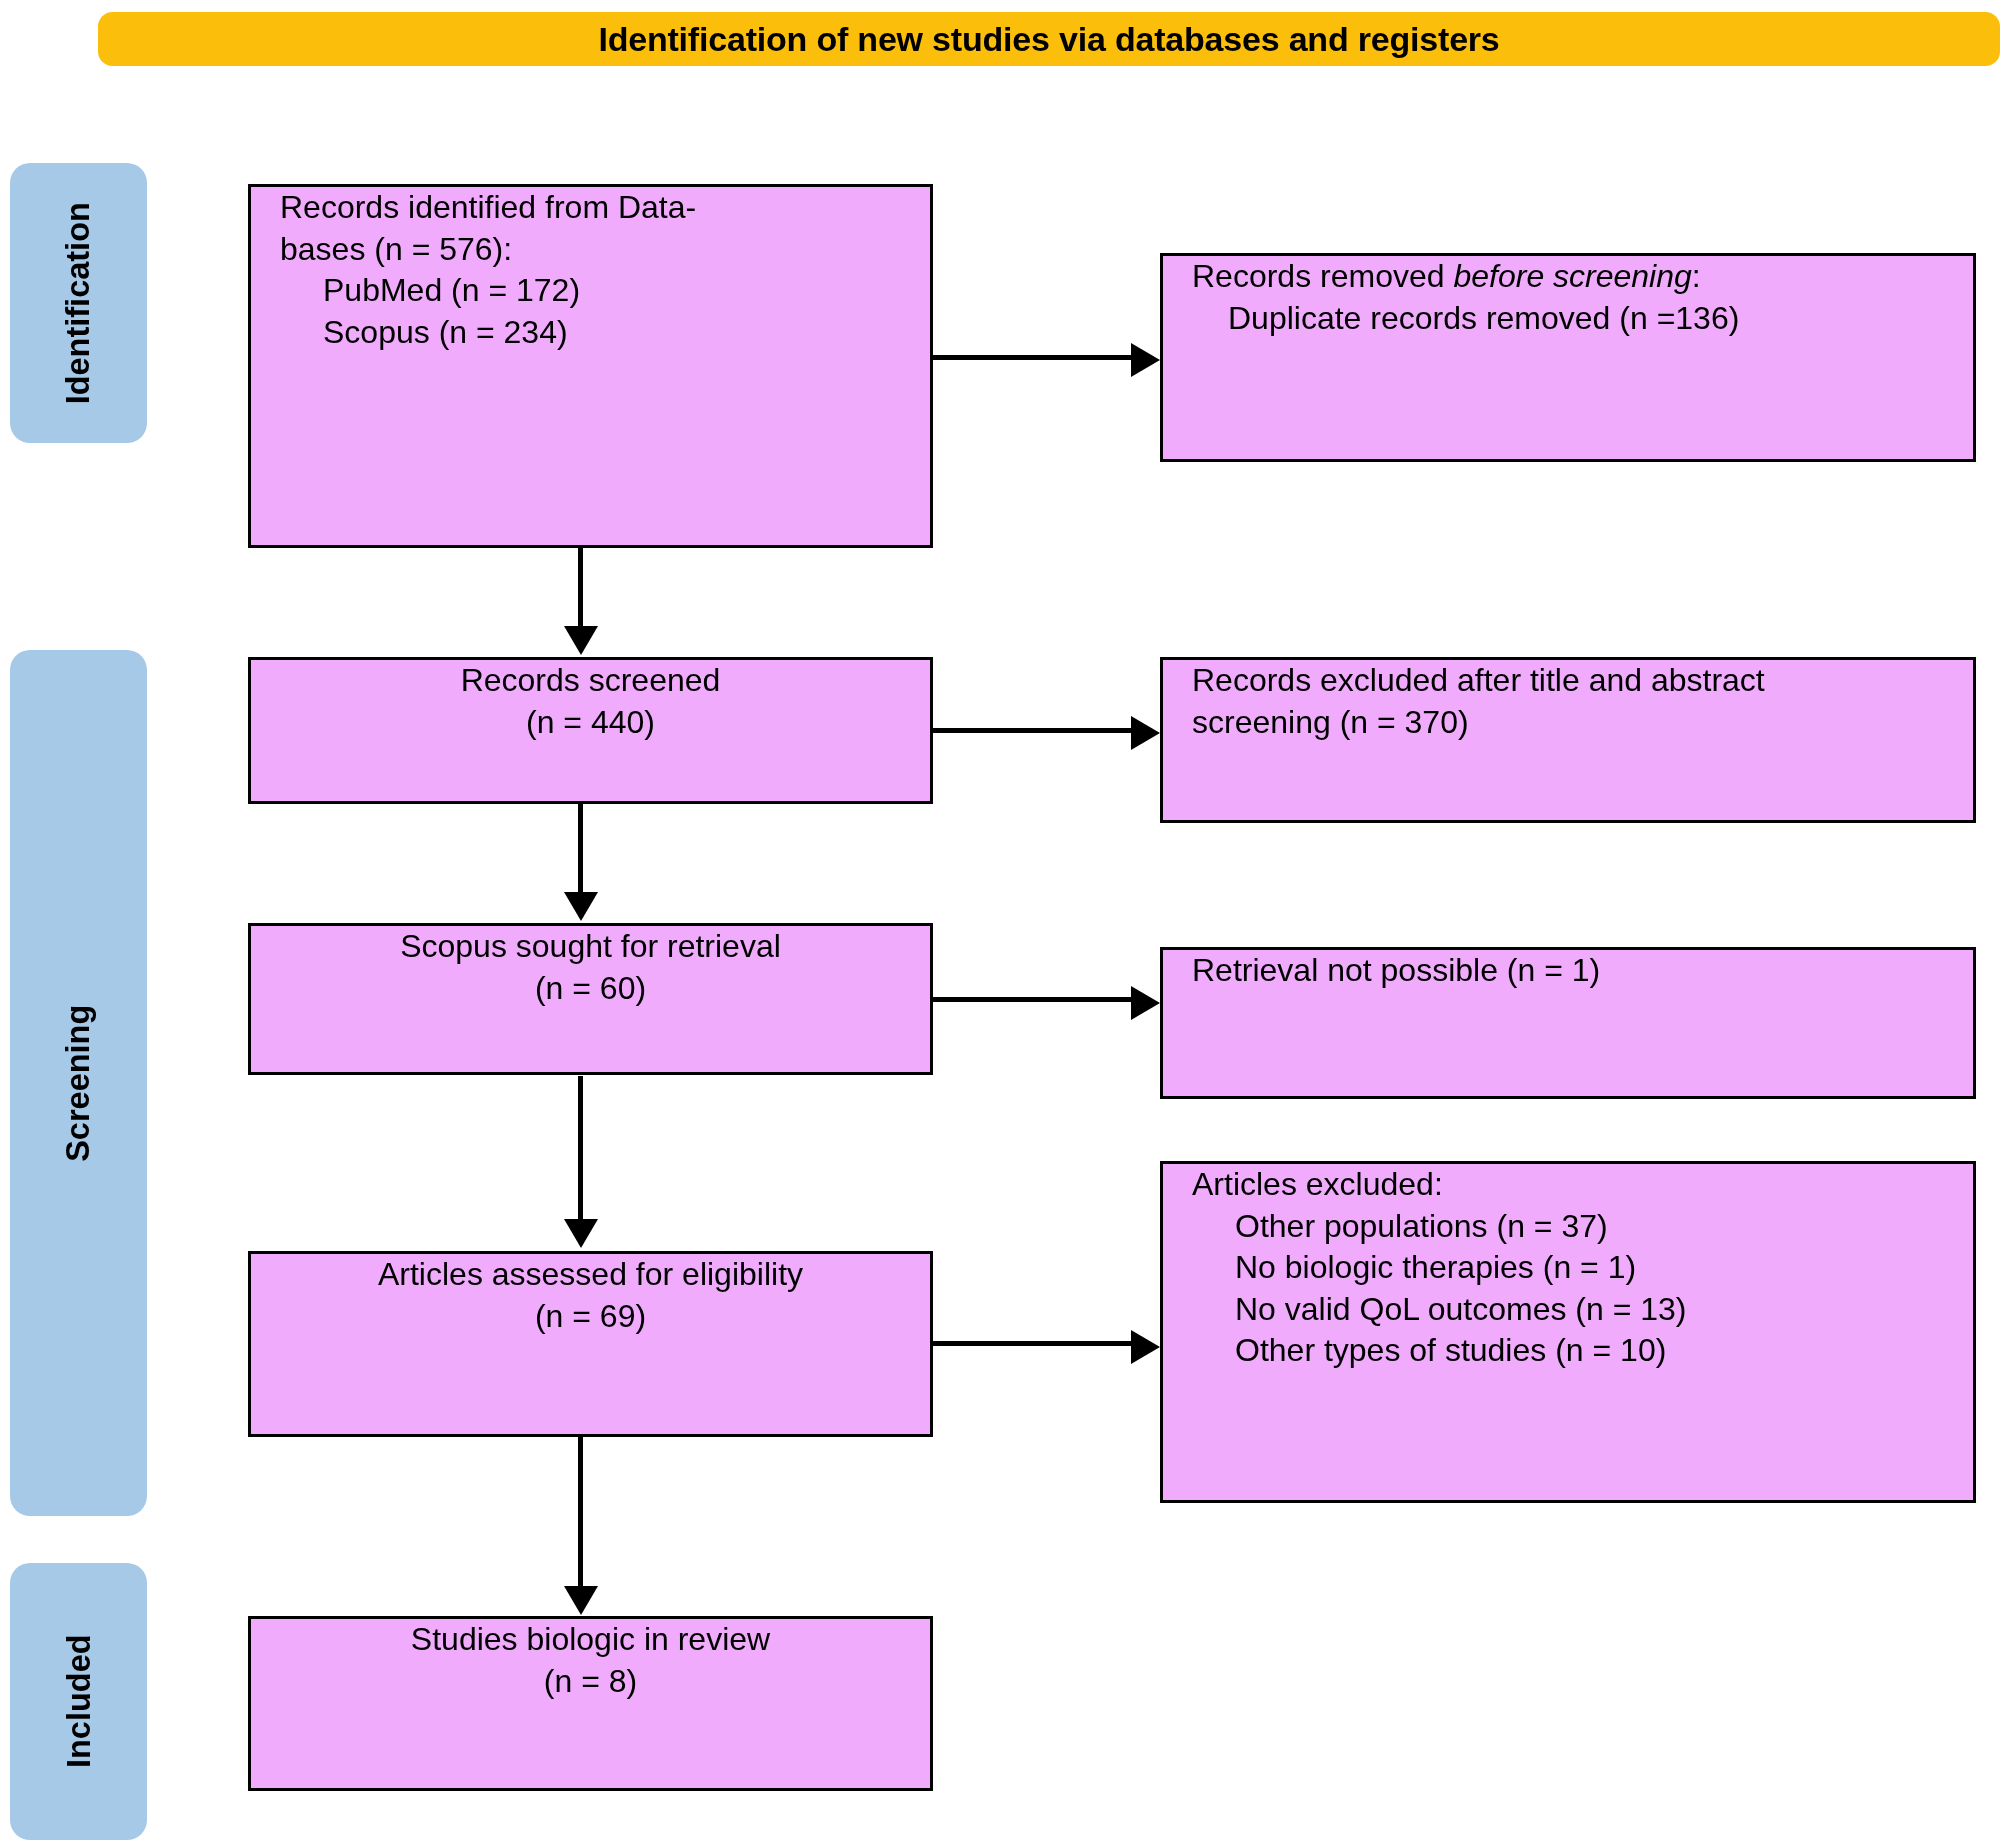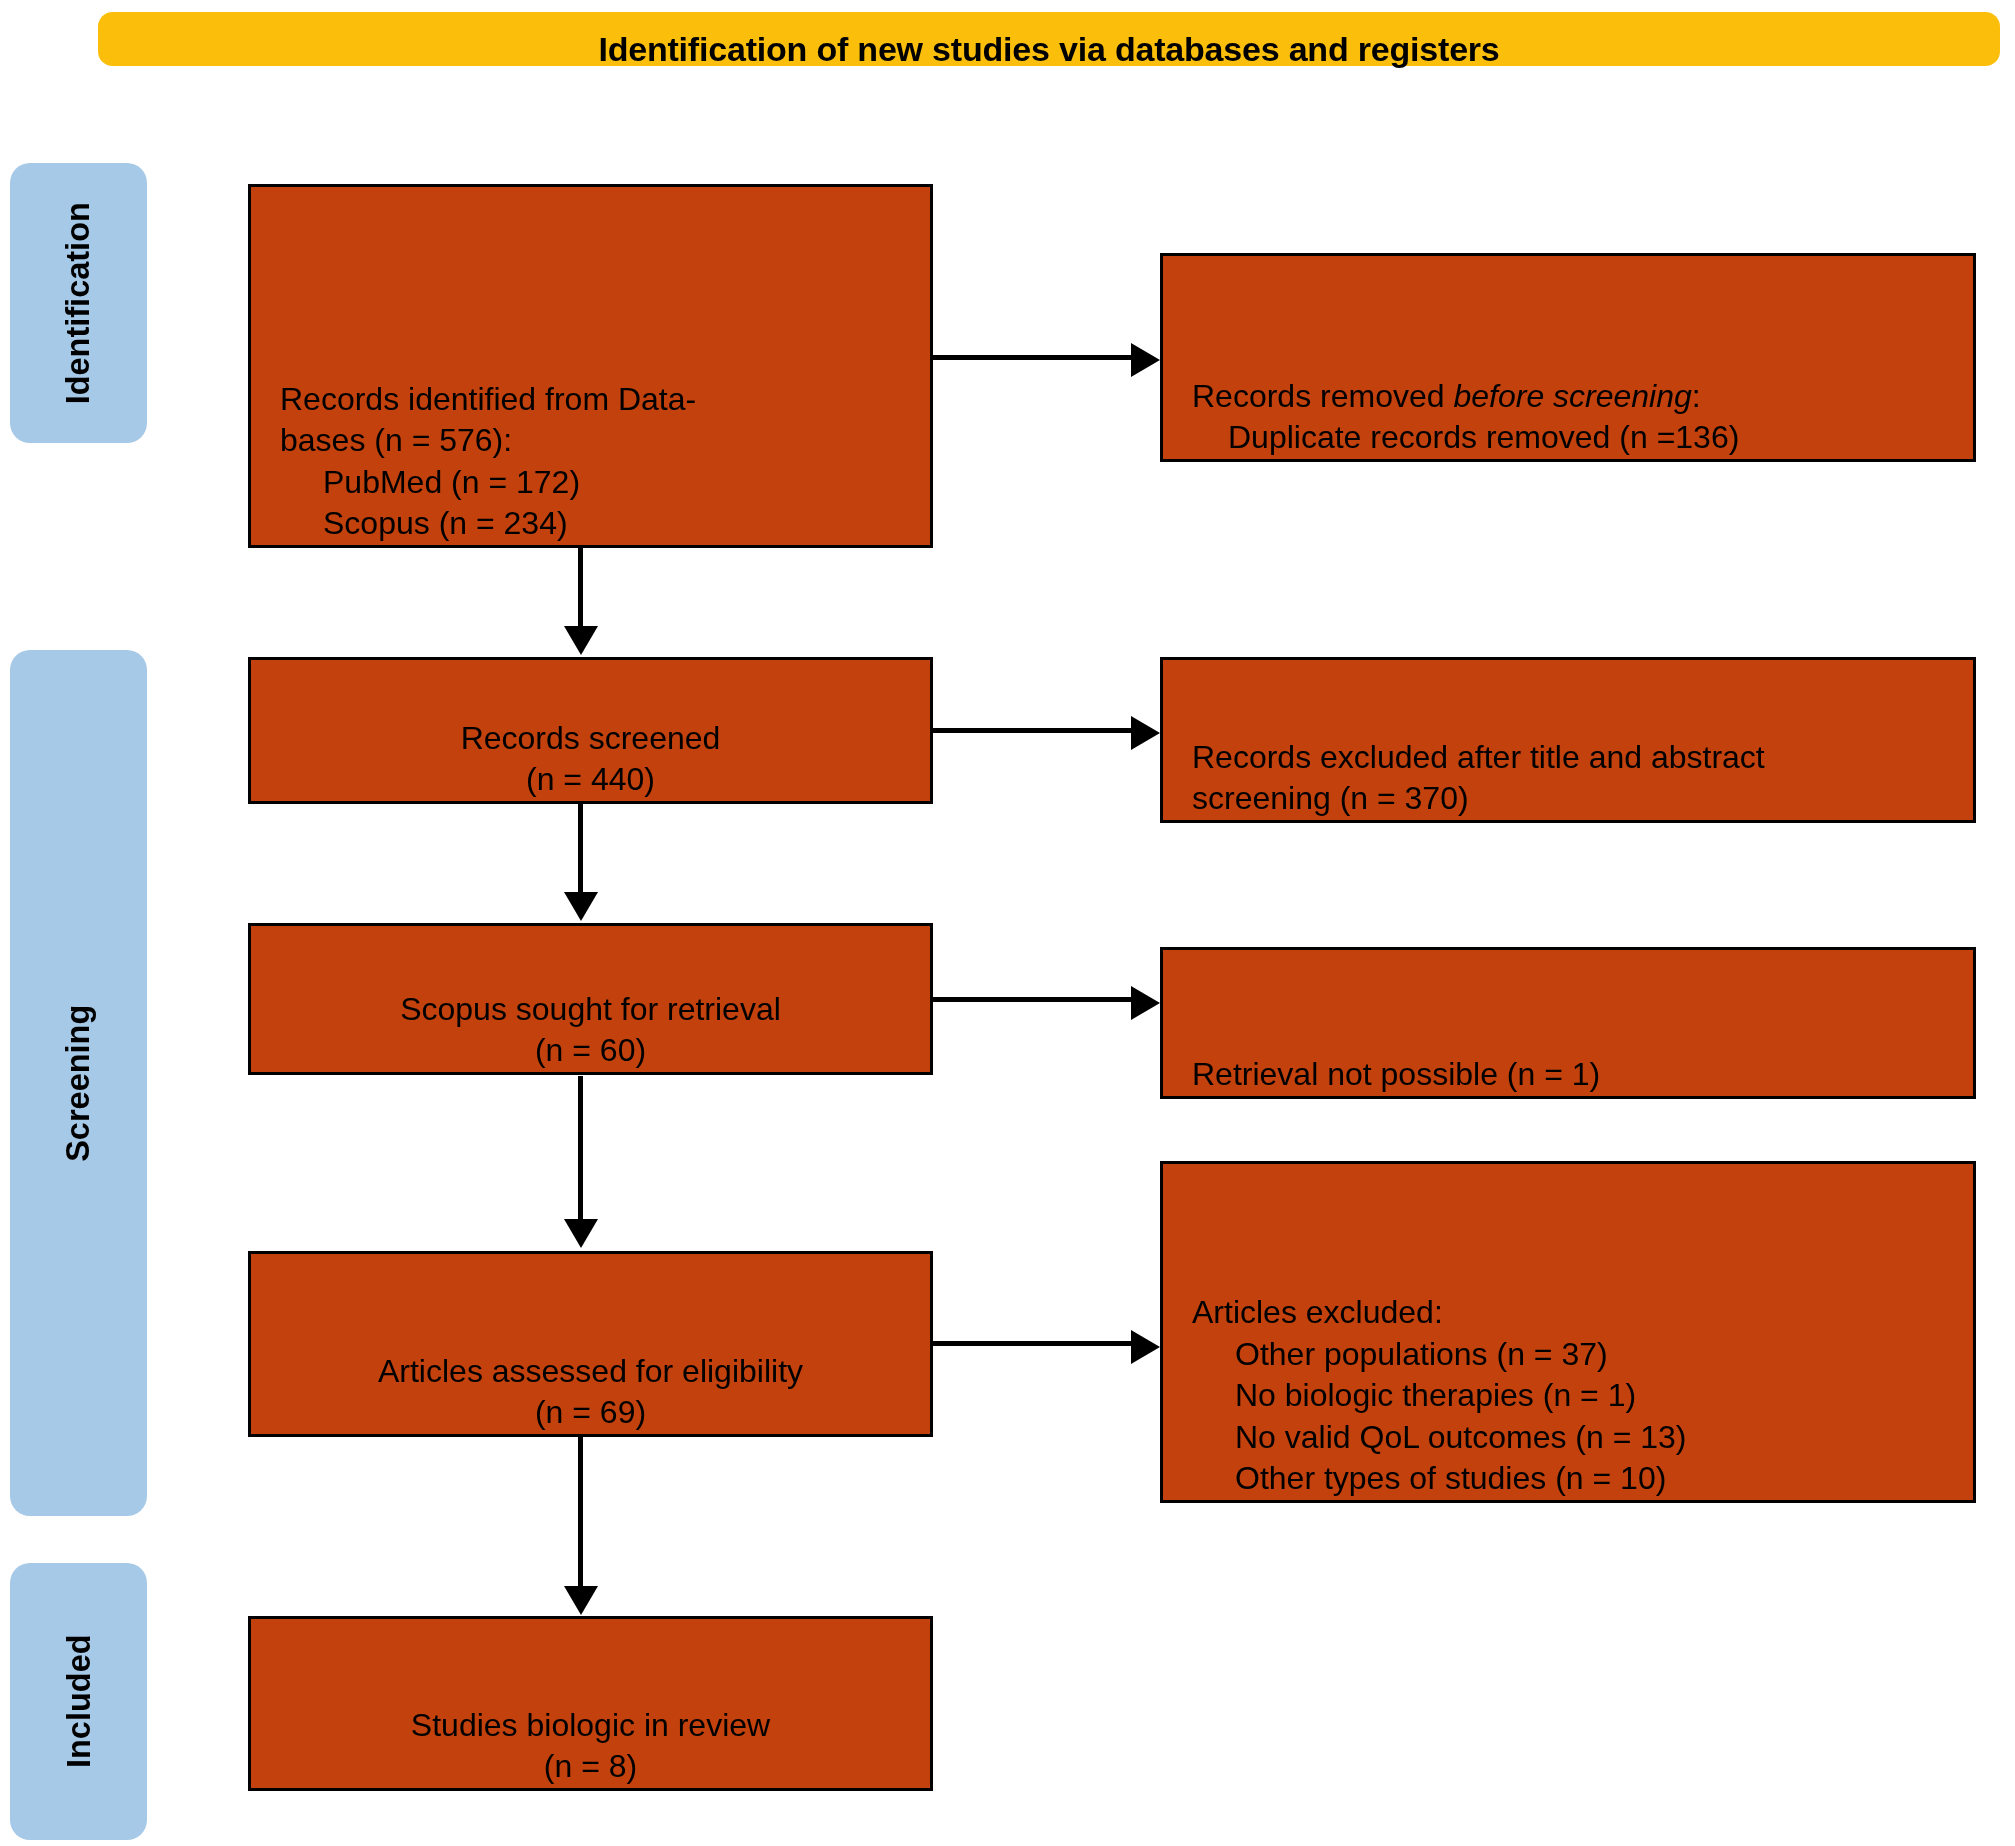--- a/index.html
+++ b/index.html
@@ -21,21 +21,21 @@
   
   .header-banner {
     position: absolute;
     left: 98px;
     top: 12.3px;
     width: 1902px;
     height: 54px;
     background: #FBBF0B;
     border-radius: 14.6px;
     display: flex;
-    align-items: flex-end;
+    align-items: center;
     justify-content: center;
     box-sizing: border-box;
   }
   .header-banner .title {
     font-size: 34px;
     font-weight: bold;
     color: #000000;
     letter-spacing: -0.2px;
     line-height: 1;
     text-align: center;
@@ -60,26 +60,26 @@
     color: #000000;
     line-height: 1;
   }
   #stage-identification { top: 163px;  height: 280px; }
   #stage-screening     { top: 650px; height: 866px; }
   #stage-included      { top: 1563px; height: 277px; }
 
   
   .box {
     position: absolute;
-    background: #c2410c;
+    background: #f0abfc;
     border: 3.9px solid #000000;
     box-sizing: border-box;
     display: flex;
     flex-direction: column;
-    justify-content: flex-end;
+    justify-content: flex-start;
   }
   .box .line {
     font-size: 32px;
     color: #000000;
     line-height: 1.30;
     white-space: pre;
   }
   .box.centered .line { text-align: center; }
   .box.lefted { padding-left: 29px; padding-right: 11.2px; }
   .box .indent { padding-left: 43px; }

